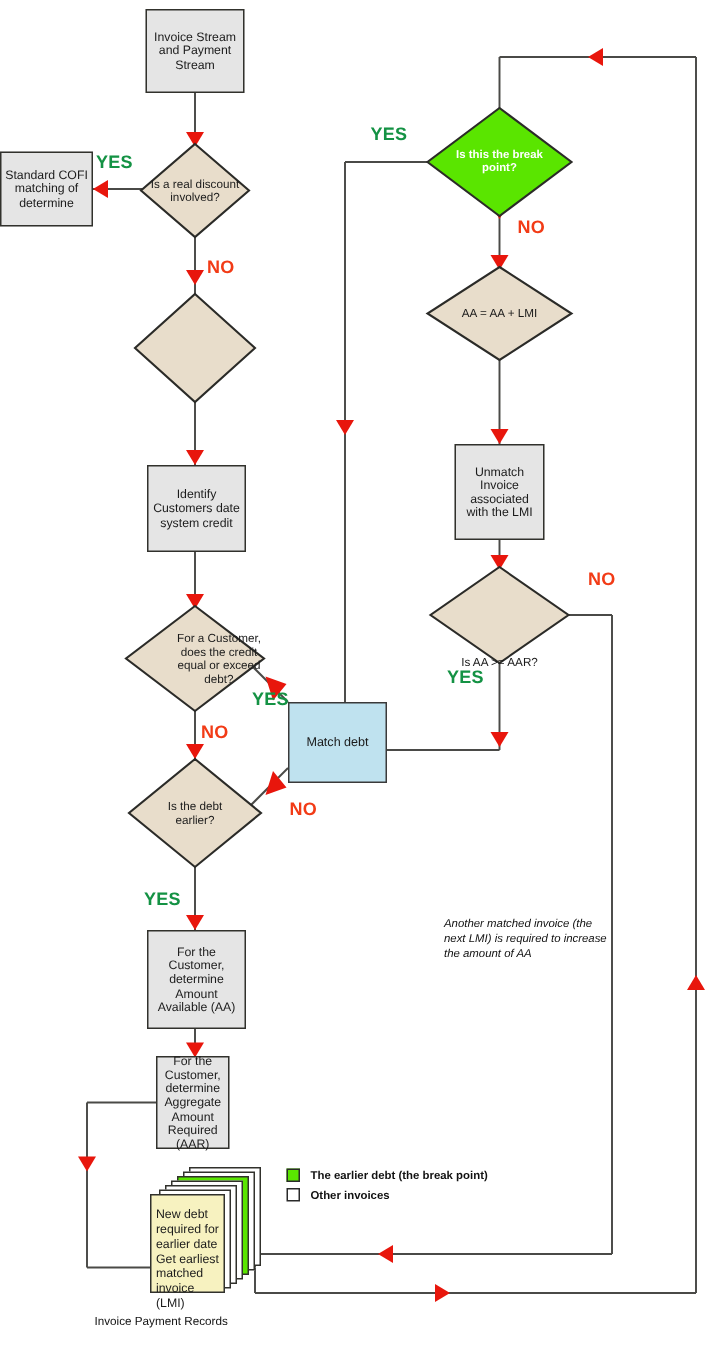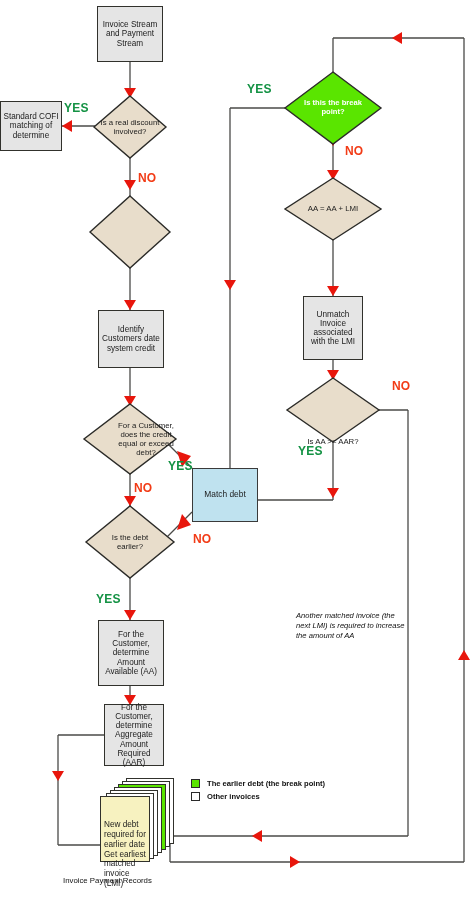--- a/index.html
+++ b/index.html
@@ -36,21 +36,21 @@
   .legend .sw.w{background:#ffffff;}
 
   
   .stack{position:absolute;}
   .card{position:absolute;box-sizing:border-box;border:1.2px solid #31312c;}
   .card.w{background:#ffffff;}
   .card.g{background:#5ae500;}
   .cardfront{position:absolute;box-sizing:border-box;border:1.4px solid #31312c;
              background:#f7f2c0;display:flex;flex-direction:column;
              align-items:center;justify-content:space-between;
-             font-size:8.2px;color:#1b1b1b;line-height:1.2;padding:23px 3px;}
+             font-size:8.2px;color:#1b1b1b;line-height:1.2;padding:8px 3px;}
 </style>
 </head>
 <body>
 
 <div id="canvas">
 
   <svg id="wires" viewBox="0 0 470 899">
     <defs>
       <marker id="ah-down" markerWidth="11" markerHeight="9" refX="5.5" refY="8.6" orient="auto-start-reverse" markerUnits="userSpaceOnUse">
         <polygon points="0,0 11,0 5.5,8.6" fill="#e8160c"></polygon>
@@ -181,21 +181,21 @@
   </div>
 
   <div class="node proc blue" style="left:192px;top:468px;width:66px;height:54px;">
     <span>Match debt</span>
   </div>
 
   <div class="node proc" style="left:98px;top:620px;width:66px;height:66px;">
     <span>For the Customer, determine Amount Available (AA)</span>
   </div>
 
-  <div class="node proc" style="left:104px;top:704px;width:60px;height:62px;">
+  <div class="node proc" style="left:104px;top:704px;width:49px;height:62px;">
     <span>For the Customer, determine Aggregate Amount Required (AAR)</span>
   </div>
 
   <div class="node proc" style="left:303px;top:296px;width:60px;height:64px;">
     <span>Unmatch Invoice associated with the LMI</span>
   </div>
 
   <div class="dialabel" style="left:100px;top:110px;width:60px;height:36px;">
     <span>Is a real discount involved?</span>
   </div>

